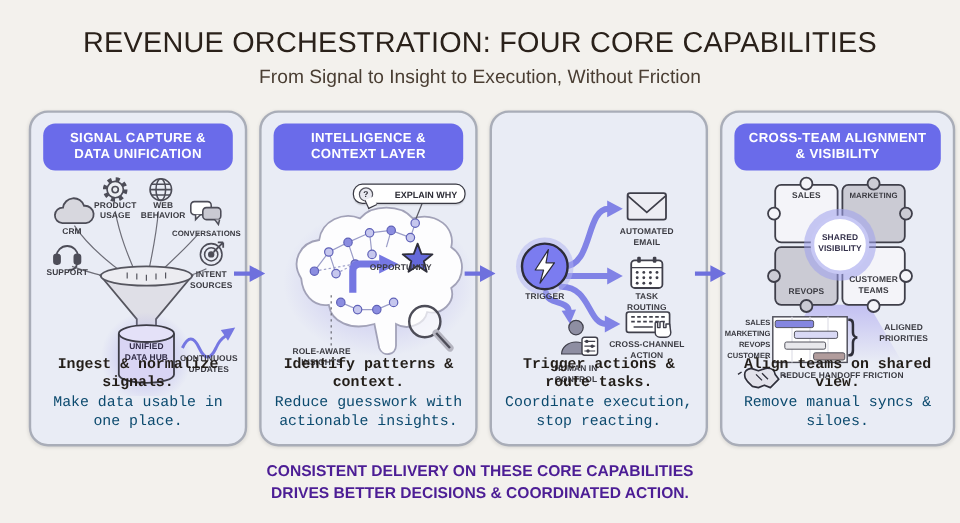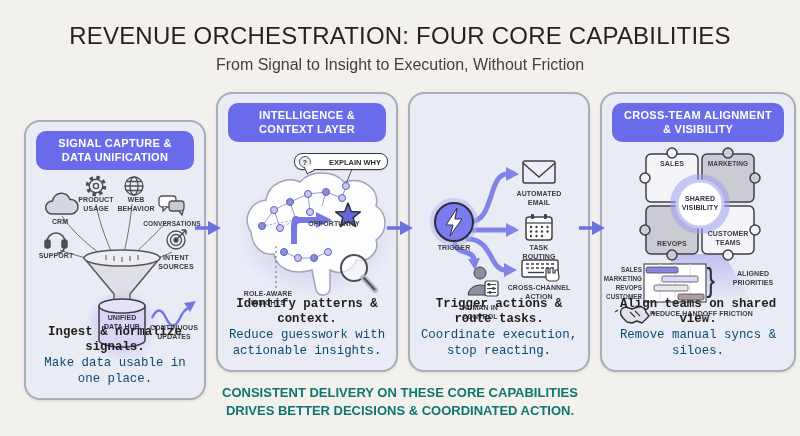--- a/index.html
+++ b/index.html
@@ -8,37 +8,37 @@
   .subtitle{position:absolute;left:0;top:56px;width:100%;text-align:center;font-size:16px;color:#4a3e33;}
   .panel{position:absolute;top:92px;width:182px;height:280px;background:#e9ecf5;border:2px solid #a9adb8;border-radius:16px;box-shadow:0 1px 3px rgba(0,0,0,.10);box-sizing:border-box;}
   .badge{margin:9px 10px 0;background:#6a6bea;border-radius:10px;color:#fff;font-weight:700;font-size:11px;line-height:1.3;text-align:center;padding:5px 2px;white-space:pre-line;letter-spacing:.3px;}
   .scene{position:absolute;left:0;top:46px;}
   .lbl{position:absolute;font-size:7px;font-weight:700;color:#3b3b42;text-align:center;line-height:1.25;white-space:pre-line;letter-spacing:.1px;}
   .lbl.small{font-size:6.5px;}
   .caption{position:absolute;left:7px;right:7px;bottom:10px;text-align:center;font-size:12.4px;line-height:1.28;font-family:Liberation Mono, monospace;}
   .caption .b{font-weight:700;color:#231e19;display:block;}
   .caption .r{color:#0c4a6e;display:block;}
   .connector{position:absolute;width:26px;height:18px;}
-  .footer{position:absolute;left:0;top:384px;width:100%;text-align:center;font-size:13px;font-weight:800;color:#0f766e;line-height:1.35;}
+  .footer{position:absolute;left:0;top:384px;width:100%;text-align:center;font-size:13px;font-weight:800;color:#4c1d95;line-height:1.35;}
   .bubble{position:absolute;top:59px;right:8px;background:#fff;border:1.5px solid #3a3a44;border-radius:8px;padding:2px 6px 1px 4px;display:flex;align-items:center;gap:18px;font-size:7.5px;font-weight:700;color:#2d2d36;box-shadow:0 1px 1px rgba(0,0,0,.15);}
   .bubble .tail{position:absolute;left:10px;bottom:-4px;width:7px;height:7px;background:#fff;border-right:1.5px solid #3a3a44;border-bottom:1.5px solid #3a3a44;transform:rotate(65deg);}
   .qmark{display:inline-flex;width:10px;height:10px;border:1px solid #55555e;border-radius:50%;background:#e9e9f0;font-size:7px;font-weight:700;align-items:center;justify-content:center;}
   .brace{position:absolute;font-size:34px;font-weight:400;color:#2f2f3a;line-height:1;transform:scaleX(.75);}
   .gantt-lbl{position:absolute;left:0;width:40px;text-align:right;font-size:6.3px;font-weight:700;color:#3b3b42;}
   .left-lbl{text-align:left;}
 </style>
 </head>
 <body>
 
 <div id="stage">
 
   <div class="title">REVENUE ORCHESTRATION: FOUR CORE CAPABILITIES</div>
   <div class="subtitle">From Signal to Insight to Execution, Without Friction</div>
 
-  <div class="panel" style="left:24px;margin-top:28px;">
+  <div class="panel" style="left:24px;">
     <div class="badge">SIGNAL CAPTURE &amp;
 DATA UNIFICATION</div>
     <svg class="scene" width="182" height="190" viewBox="0 0 182 190">
       <defs>
         <radialGradient id="g1">
             <stop offset="0" stop-color="#aba6ec" stop-opacity=".8"></stop>
             <stop offset="1" stop-color="#aba6ec" stop-opacity="0"></stop>
           </radialGradient>
       </defs>
       <g stroke="#6e6e78" stroke-width="1" fill="none">

